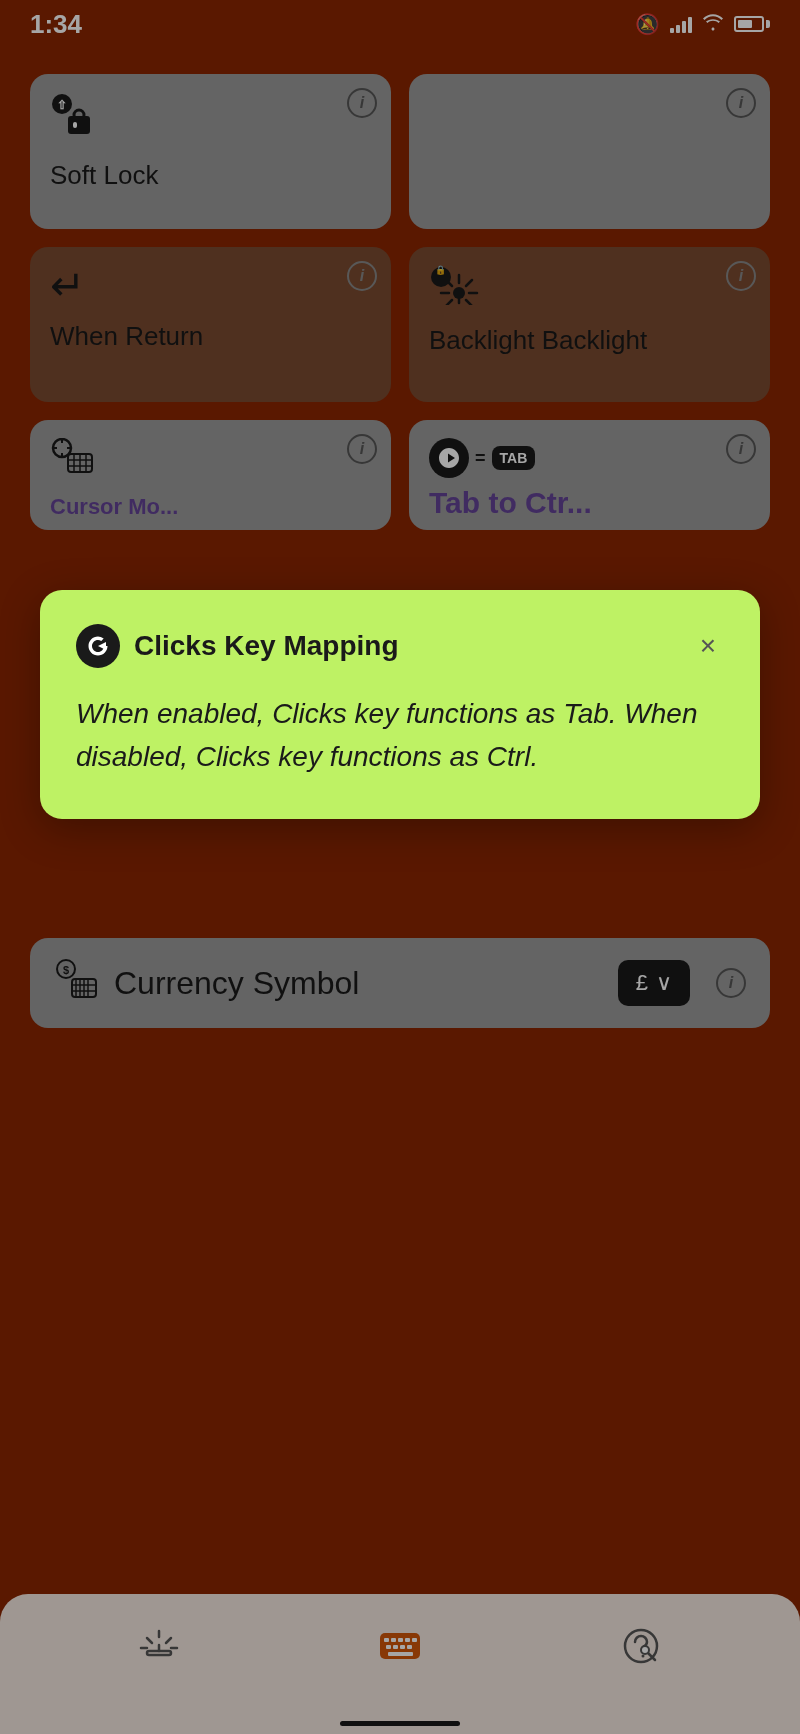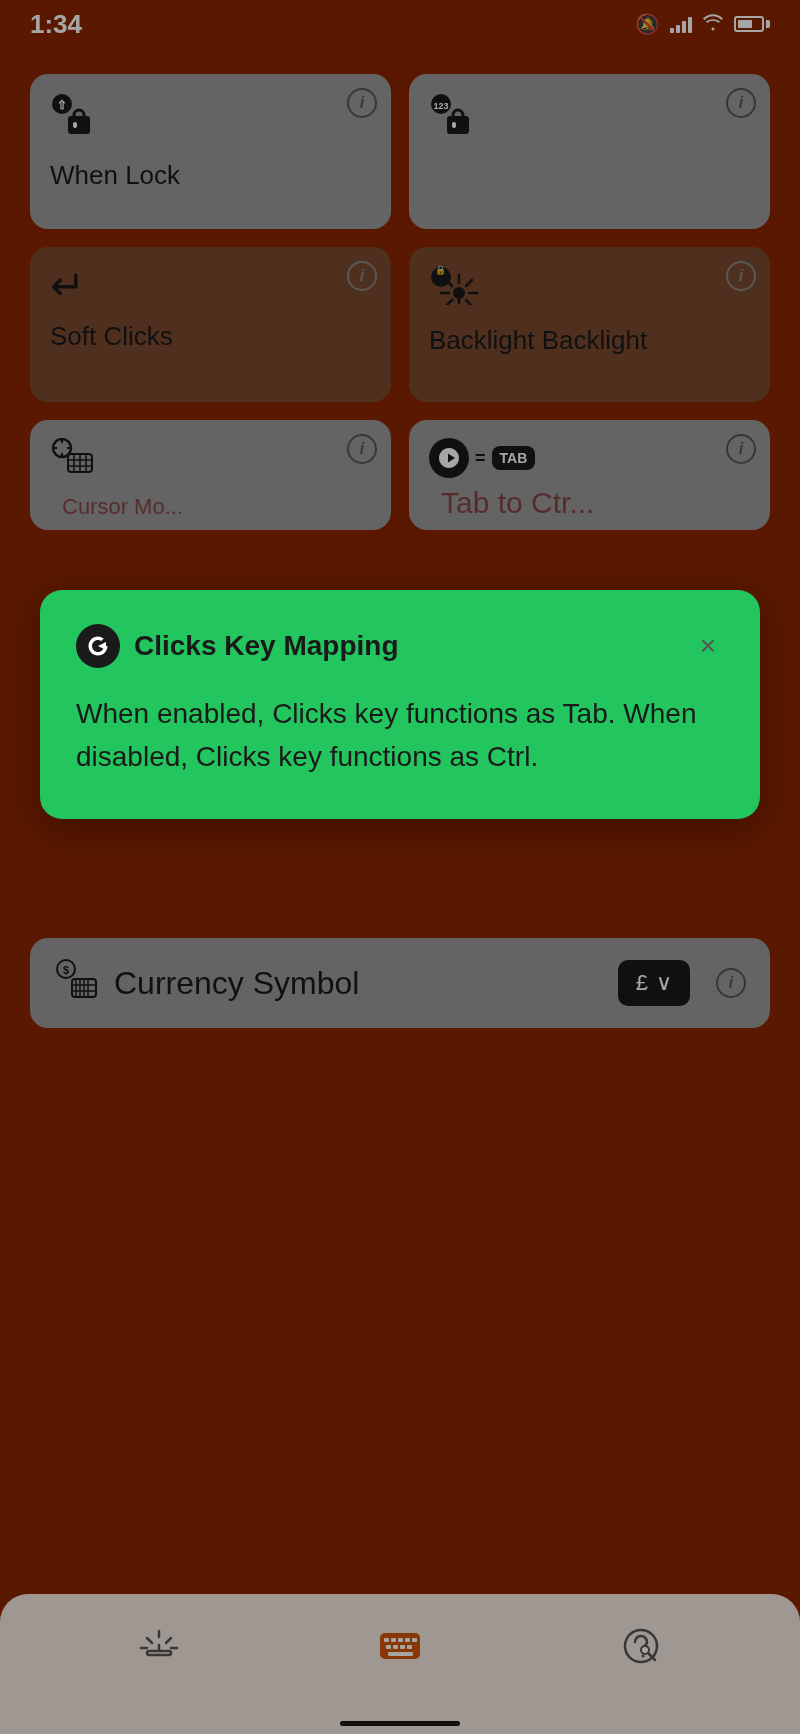--- a/index.html
+++ b/index.html
@@ -134,21 +134,21 @@
       bottom: 0;
       background: rgba(0,0,0,0.35);
       z-index: 10;
       display: flex;
       align-items: flex-start;
       justify-content: center;
       padding-top: 590px;
     }
 
     .modal {
-      background: #22c55e;
+      background: #bef264;
       border-radius: 22px;
       padding: 34px 36px 40px;
       width: 720px;
       position: relative;
       box-shadow: 0 10px 40px rgba(0,0,0,0.3);
     }
 
     .modal-header {
       display: flex;
       align-items: center;
@@ -180,20 +180,21 @@
       color: #555;
       cursor: pointer;
       line-height: 1;
       padding: 4px 8px;
     }
 
     .modal-body {
       font-size: 28px;
       line-height: 1.55;
       color: #1a1a1a;
+      font-style: italic;
     }
 
     
     .tab-bar {
       position: absolute;
       bottom: 0;
       left: 0;
       right: 0;
       height: 140px;
       background: #F5E8E0;
@@ -293,25 +294,25 @@
       background: #9A9A9A;
       border-radius: 18px;
       padding: 18px 20px 22px;
       position: relative;
       height: 110px;
       overflow: hidden;
     }
 
     .card-partial-title {
       font-size: 24px;
-      font-weight: 400;
-      color: #7f1d1d;
+      font-weight: 700;
+      color: #4c1d95;
       position: absolute;
       bottom: 10px;
-      left: 32px;
+      left: 20px;
       opacity: 0.5;
     }
   </style>
 </head>
 <body>
 
 <div class="status-bar">
   <div class="status-time">1:34</div>
   <div class="status-right">
     <span style="color:#fff;font-size:20px;">🔕</span>
@@ -343,40 +344,31 @@
       <svg width="48" height="48" viewBox="0 0 48 48" fill="none">
 
         <circle cx="12" cy="12" r="10" fill="#1a1a1a"></circle>
         <text x="12" y="17" text-anchor="middle" fill="white" font-size="12" font-weight="bold">⇧</text>
 
         <rect x="18" y="24" width="22" height="18" rx="3" fill="#1a1a1a"></rect>
         <rect x="24" y="18" width="10" height="10" rx="5" stroke="#1a1a1a" stroke-width="3" fill="none"></rect>
         <rect x="23" y="30" width="4" height="6" rx="2" fill="white"></rect>
       </svg>
     </div>
-    <div class="card-title">When Lock</div>
+    <div class="card-title">Soft Lock</div>
   </div>
 
   <div class="card">
     <button class="card-info-btn">i</button>
-    <div class="card-icon">
-      <svg width="48" height="48" viewBox="0 0 48 48" fill="none">
-        <circle cx="12" cy="12" r="10" fill="#1a1a1a"></circle>
-        <text x="12" y="17" text-anchor="middle" fill="white" font-size="9" font-weight="bold">123</text>
-        <rect x="18" y="24" width="22" height="18" rx="3" fill="#1a1a1a"></rect>
-        <rect x="24" y="18" width="10" height="10" rx="5" stroke="#1a1a1a" stroke-width="3" fill="none"></rect>
-        <rect x="23" y="30" width="4" height="6" rx="2" fill="white"></rect>
-      </svg>
-    </div>
   </div>
 
   <div class="card highlighted">
     <button class="card-info-btn" style="border-color:#888;color:#888;">i</button>
     <div class="card-icon" style="font-size:42px;color:#1a1a1a;">↵</div>
-    <div class="card-title">Soft Clicks</div>
+    <div class="card-title">When Return</div>
   </div>
 
   <div class="card highlighted">
     <button class="card-info-btn" style="border-color:#888;color:#888;">i</button>
     <div class="card-icon">
       <svg width="50" height="40" viewBox="0 0 50 40" fill="none">
         <circle cx="12" cy="12" r="10" fill="#1a1a1a"></circle>
         <text x="12" y="8" text-anchor="middle" fill="white" font-size="9">🔒</text>
 
         <line x1="30" y1="18" x2="30" y2="10" stroke="#1a1a1a" stroke-width="2.5" stroke-linecap="round"></line>

